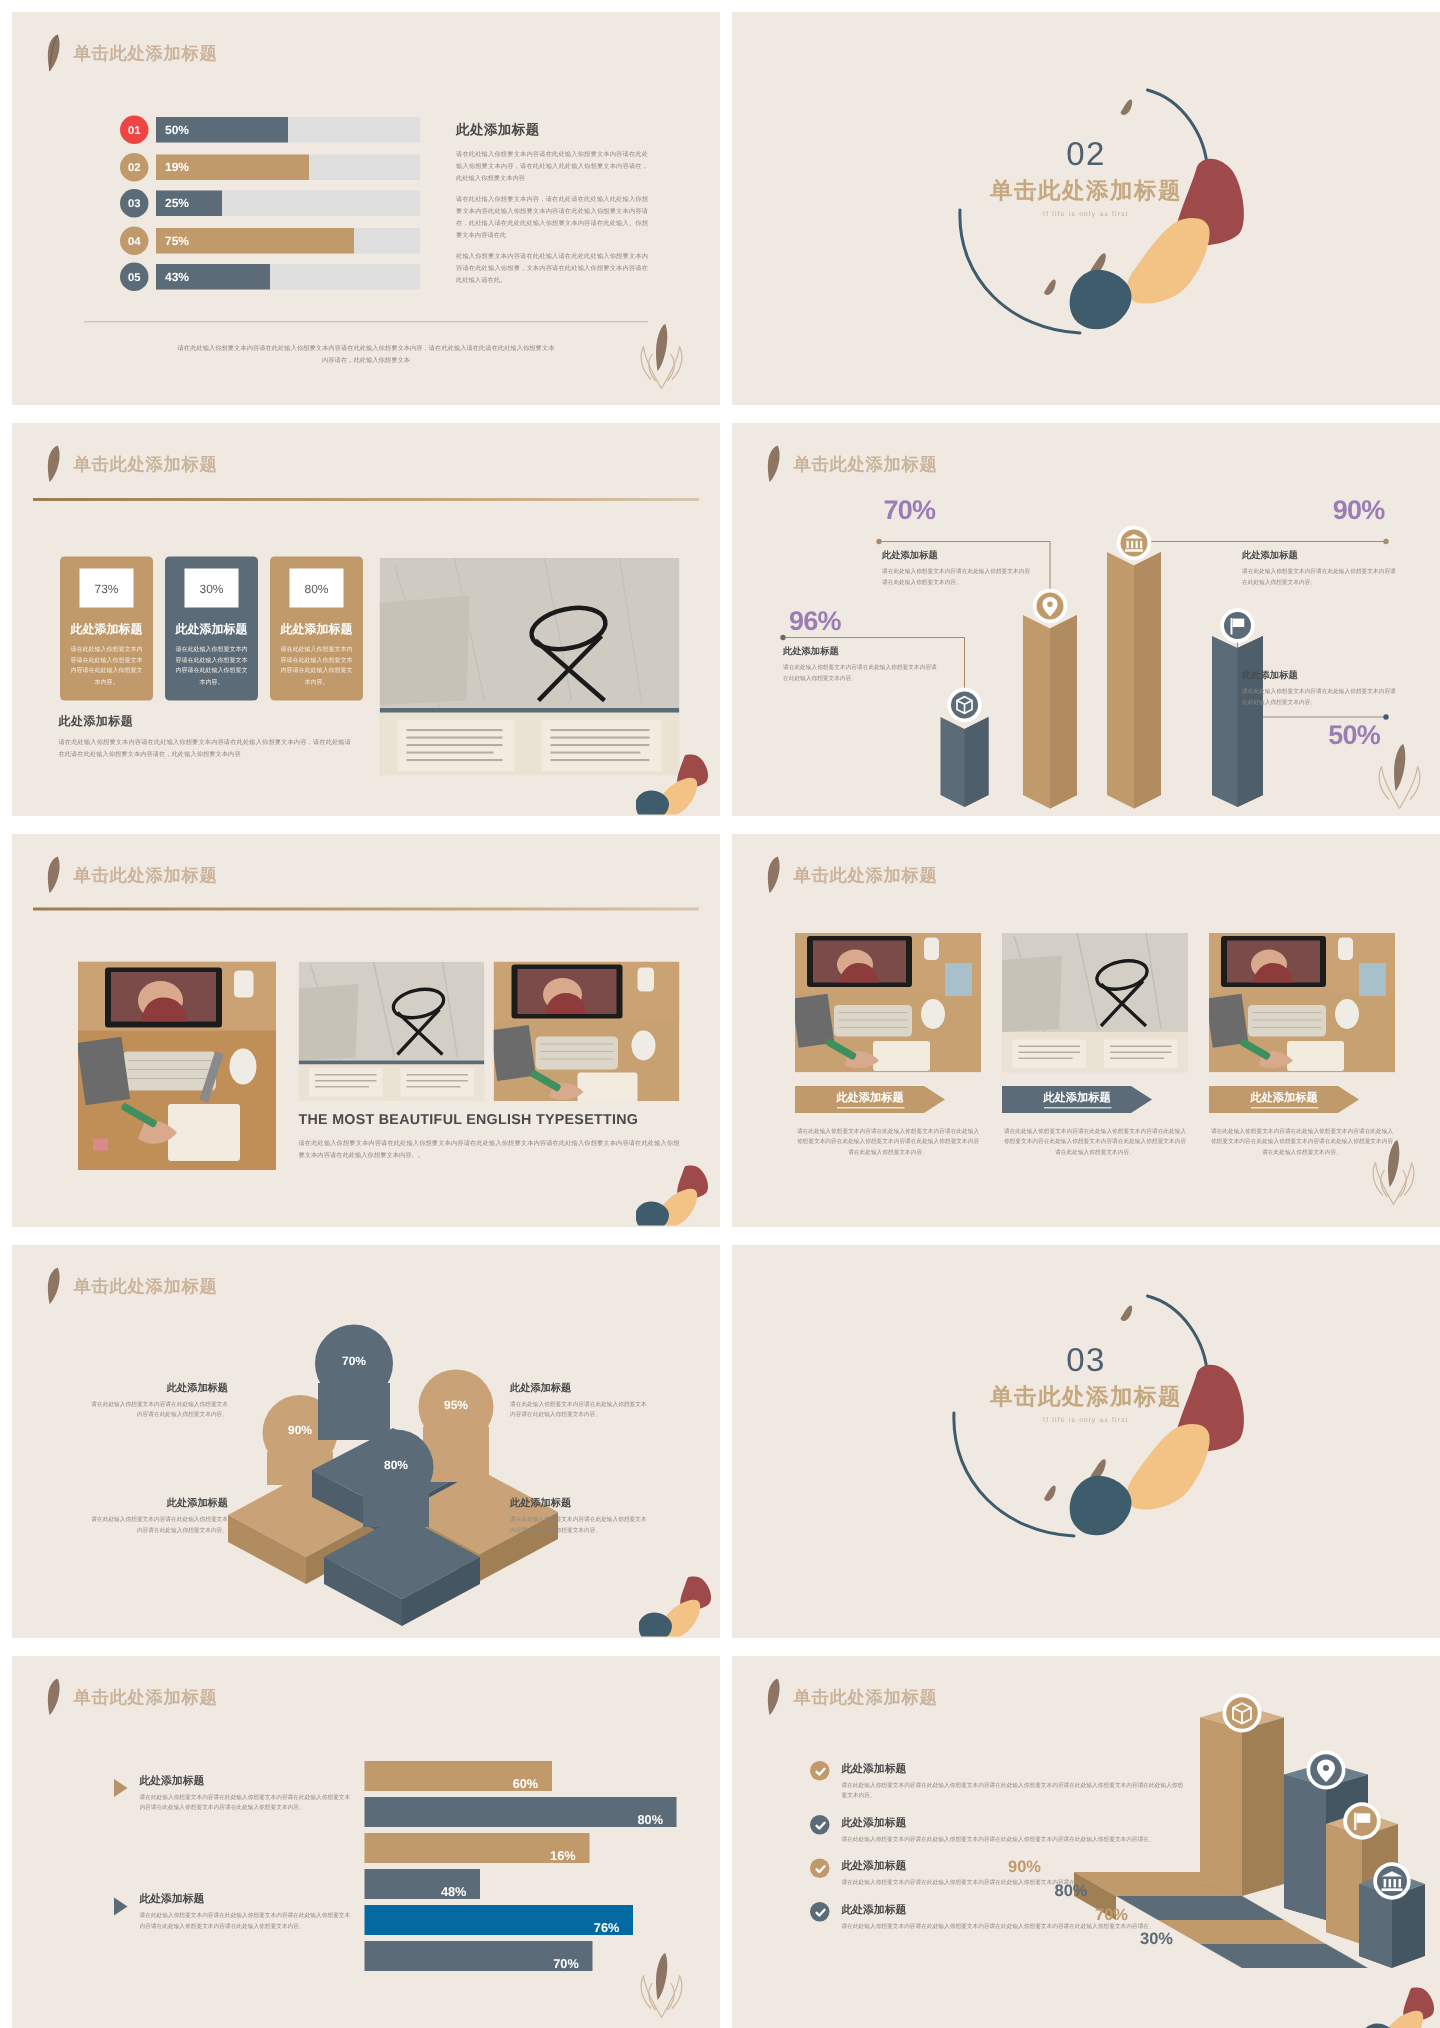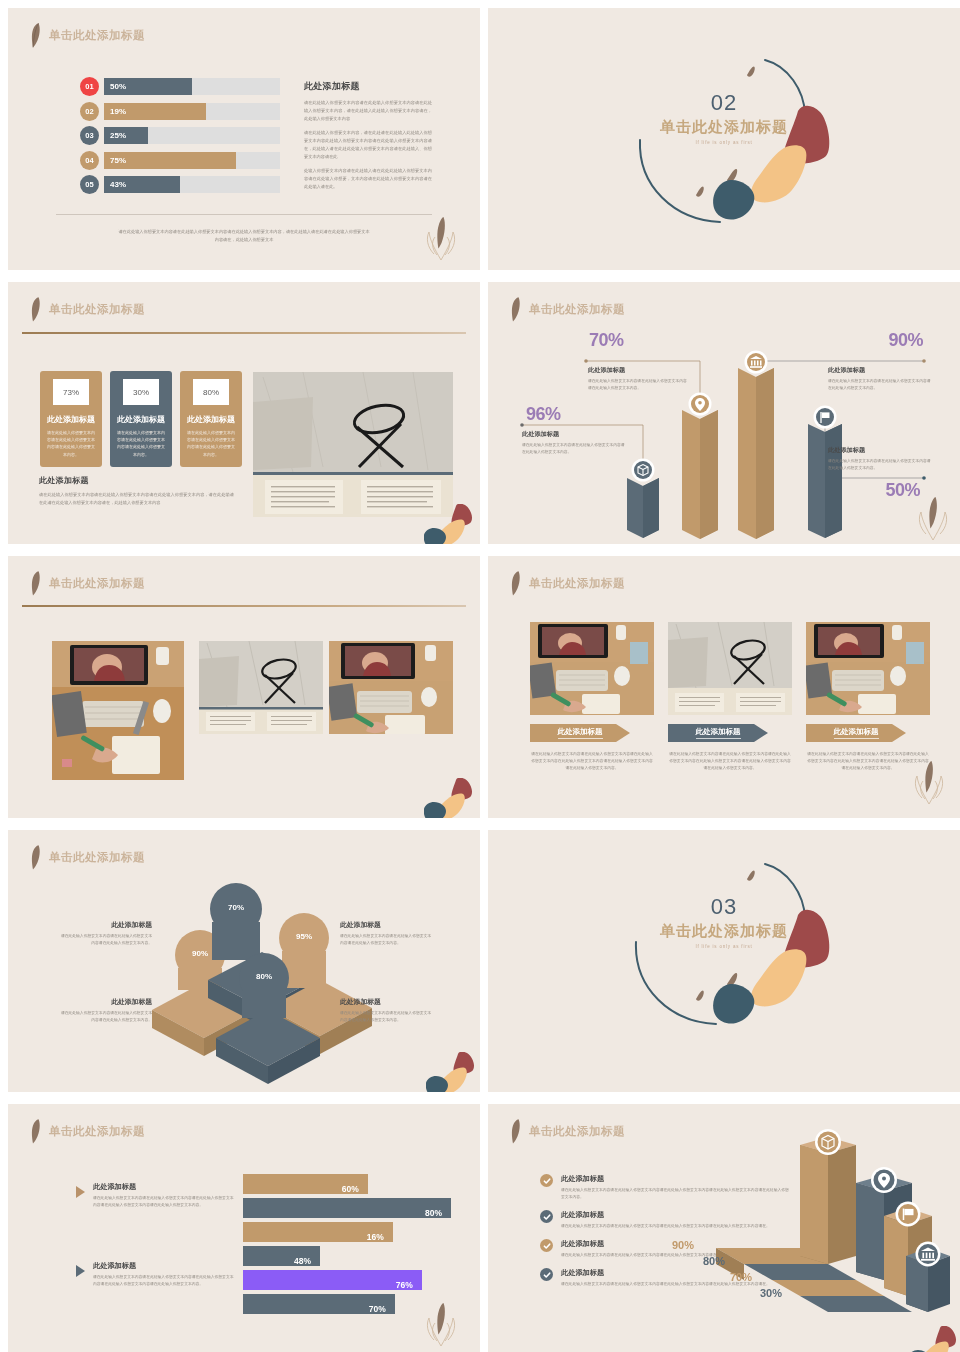--- a/index.html
+++ b/index.html
@@ -459,20 +459,24 @@
             <path d="M31 65 H80"></path>
           </g>
         <ellipse cx="100" cy="56" rx="8" ry="10" fill="#efece5"></ellipse>
         <rect x="0" y="44" width="26" height="34" fill="#6b6b6b" transform="rotate(-8 13 61)"></rect>
         <rect x="56" y="74" width="40" height="20" rx="2" fill="#f2ece0"></rect>
         <path d="M40 82 C48 79 55 82 60 87 C55 92 44 94 37 90 Z" fill="#d9a98e"></path>
         <rect x="24" y="77" width="22" height="5" rx="2" fill="#3f8f5f" transform="rotate(30 35 79)"></rect>
       </svg>
     </div>
 
+    <div style="position:absolute;left:191px;top:185px;width:254px">
+      <div class="eng-h">THE MOST BEAUTIFUL ENGLISH TYPESETTING</div>
+      <div class="p-tiny" style="margin-top:6px">请在此处输入你想要文本内容请在此处输入你想要文本内容请在此处输入你想要文本内容请在此处输入你想要文本内容请在此处输入你想要文本内容请在此处输入你想要文本内容。。</div>
+    </div>
 
     <span style="position:absolute;right:6px;bottom:-4px">
       <svg width="50" height="40" viewBox="0 0 50 40">
         <path d="M32 2 C30 8 26 17 28 20 C31 24 44 22 47 18 C50 13 46 4 41 1 C37 -1 33 -1 32 2 Z" fill="#9e4a4a"></path>
         <path d="M28 18 C22 21 16 28 12 33 C8 38 9 42 14 43 C21 44 30 40 35 34 C40 28 42 20 40 17 C38 14 32 16 28 18 Z" fill="#f3c386"></path>
         <path d="M0 36 C-2 29 4 24 10 24 C16 24 22 28 22 33 C22 39 16 44 9 44 C4 44 1 41 0 36 Z" fill="#3e5c6b"></path>
       </svg>
     </span>
   </div>
 
@@ -737,21 +741,21 @@
         </div>
       <div class="hb" style="width:100%;background:#5b6b77">
           <em>80%</em>
         </div>
       <div class="hb" style="width:72%;background:#c19a6b">
           <em>16%</em>
         </div>
       <div class="hb" style="width:37%;background:#5b6b77">
           <em>48%</em>
         </div>
-      <div class="hb" style="width:86%;background:#8b5cf6">
+      <div class="hb" style="width:86%;background:#0369a1">
           <em>76%</em>
         </div>
       <div class="hb" style="width:73%;background:#5b6b77">
           <em>70%</em>
         </div>
     </div>
 
     <span style="position:absolute;right:22px;bottom:14px">
       <svg width="34" height="48" viewBox="0 0 34 48">
         <g fill="none" stroke="#cdb69c" stroke-width=".8">

